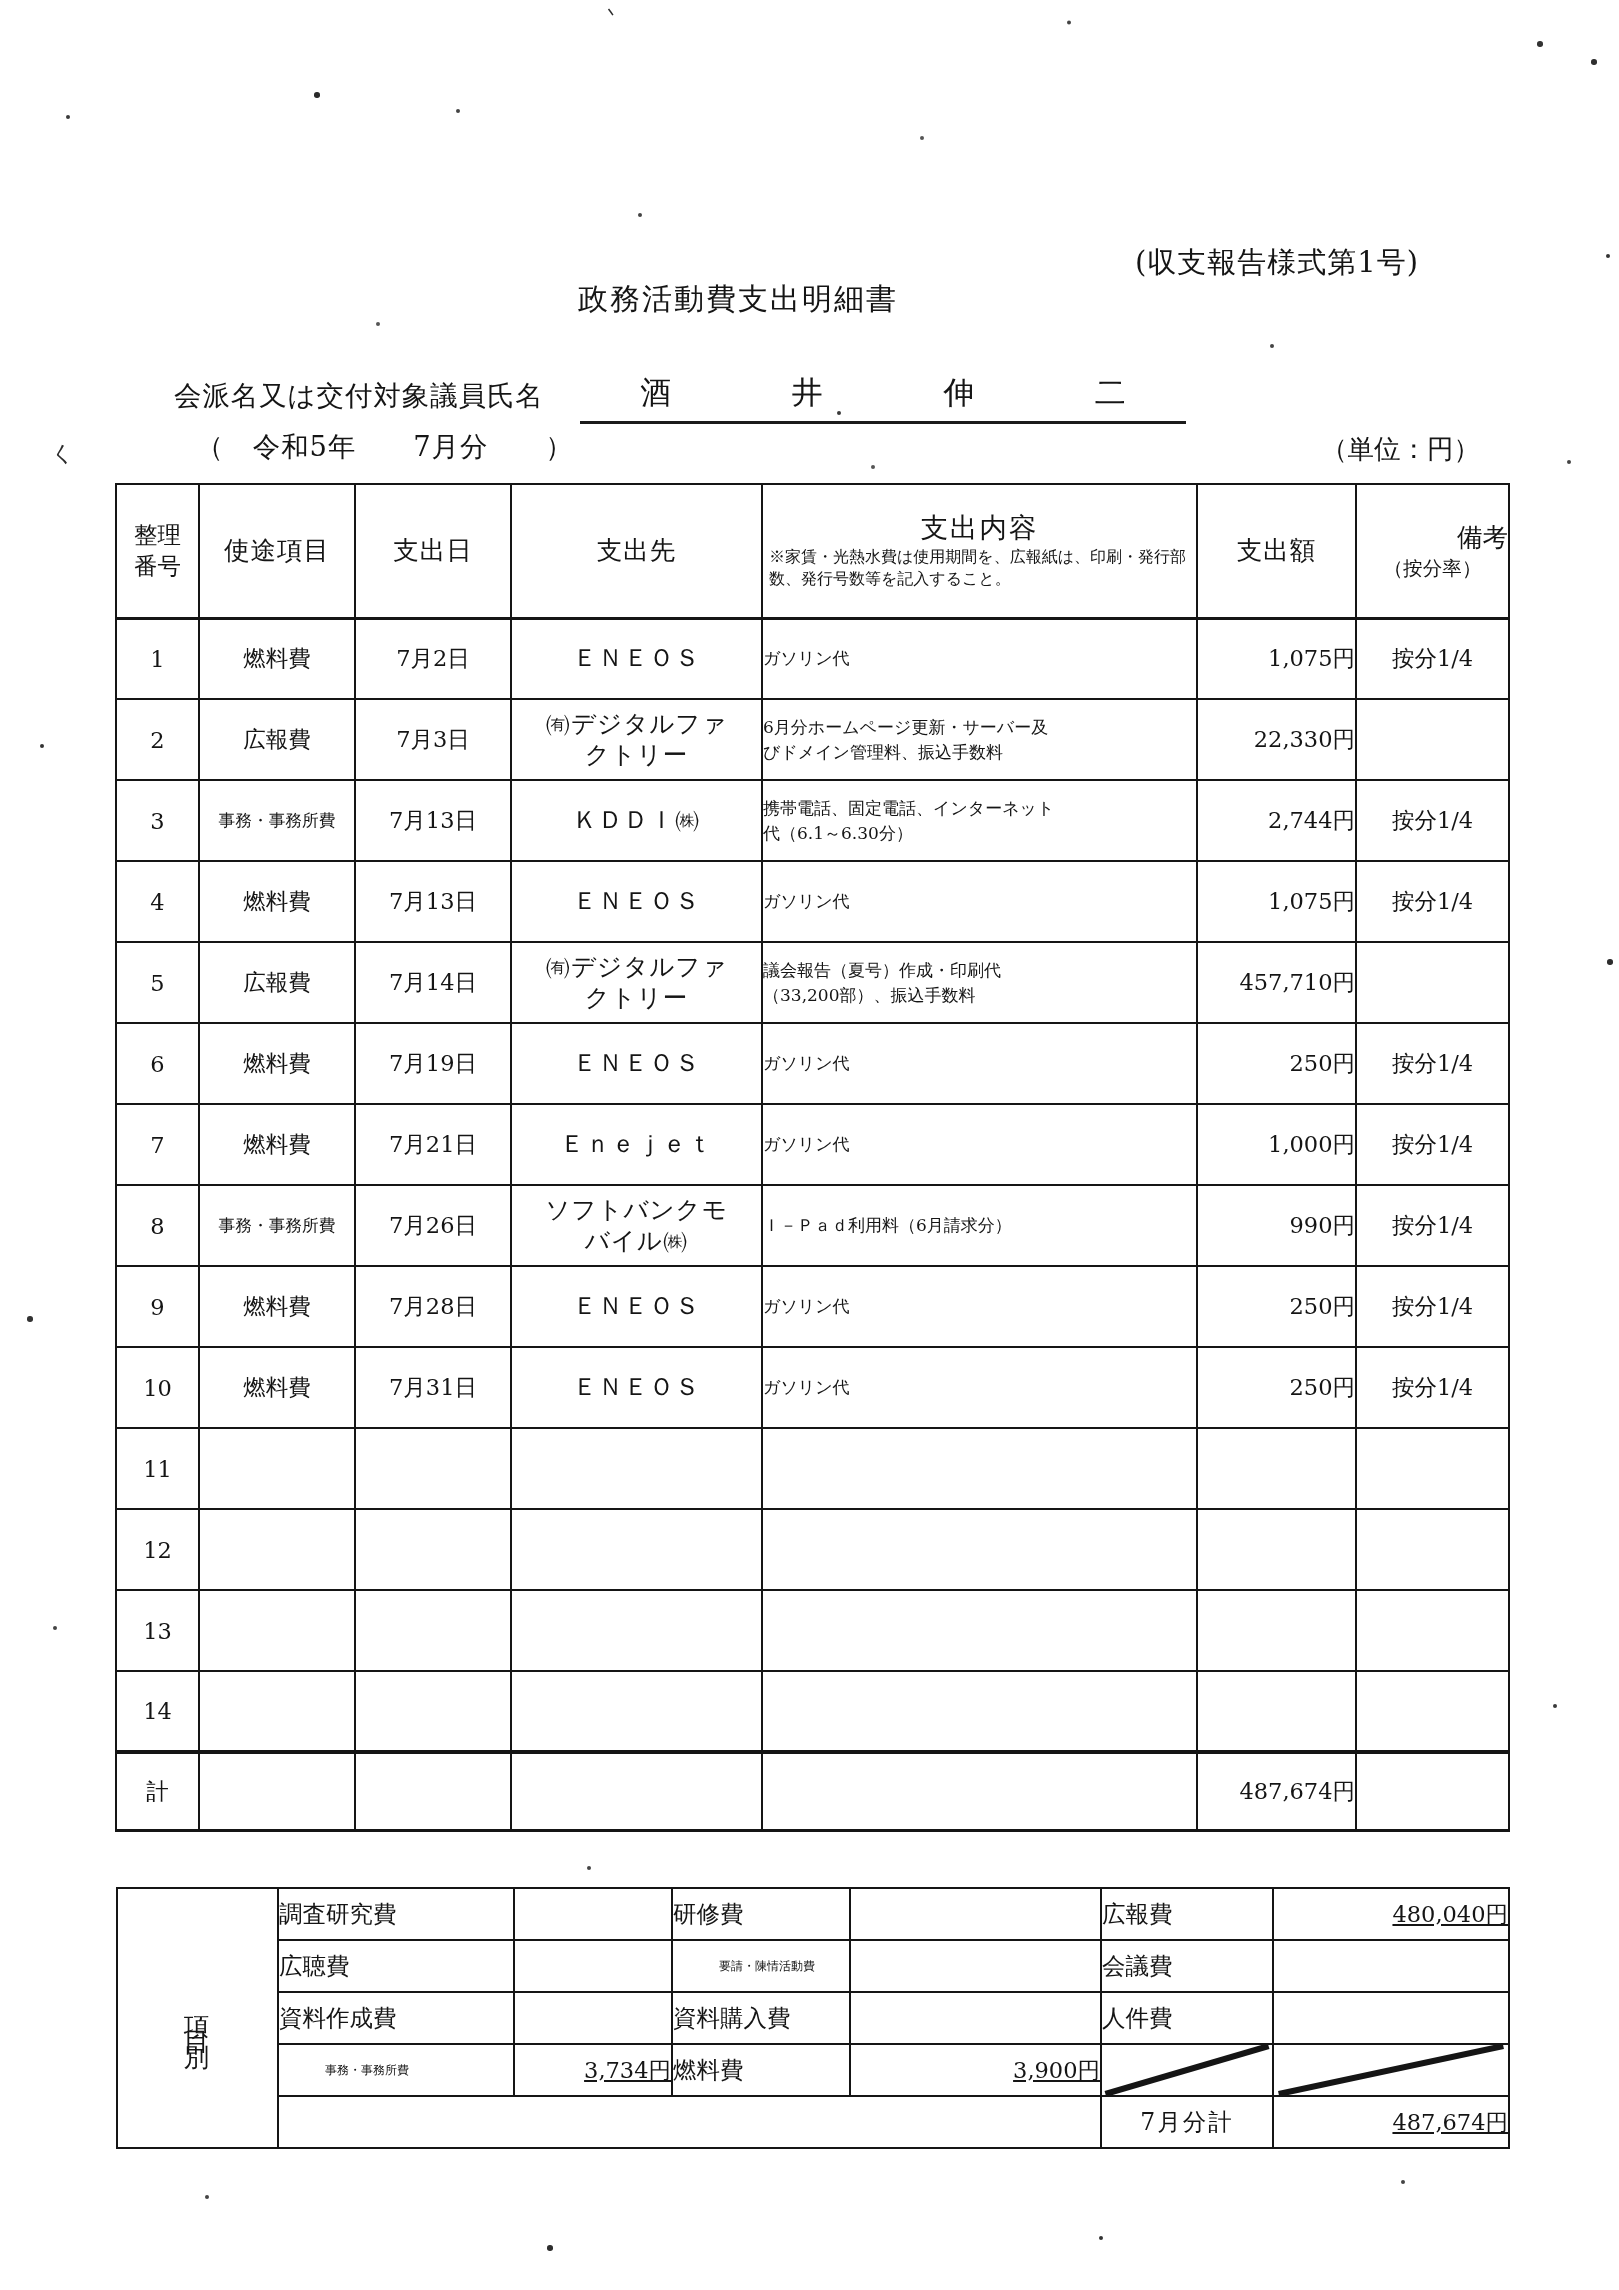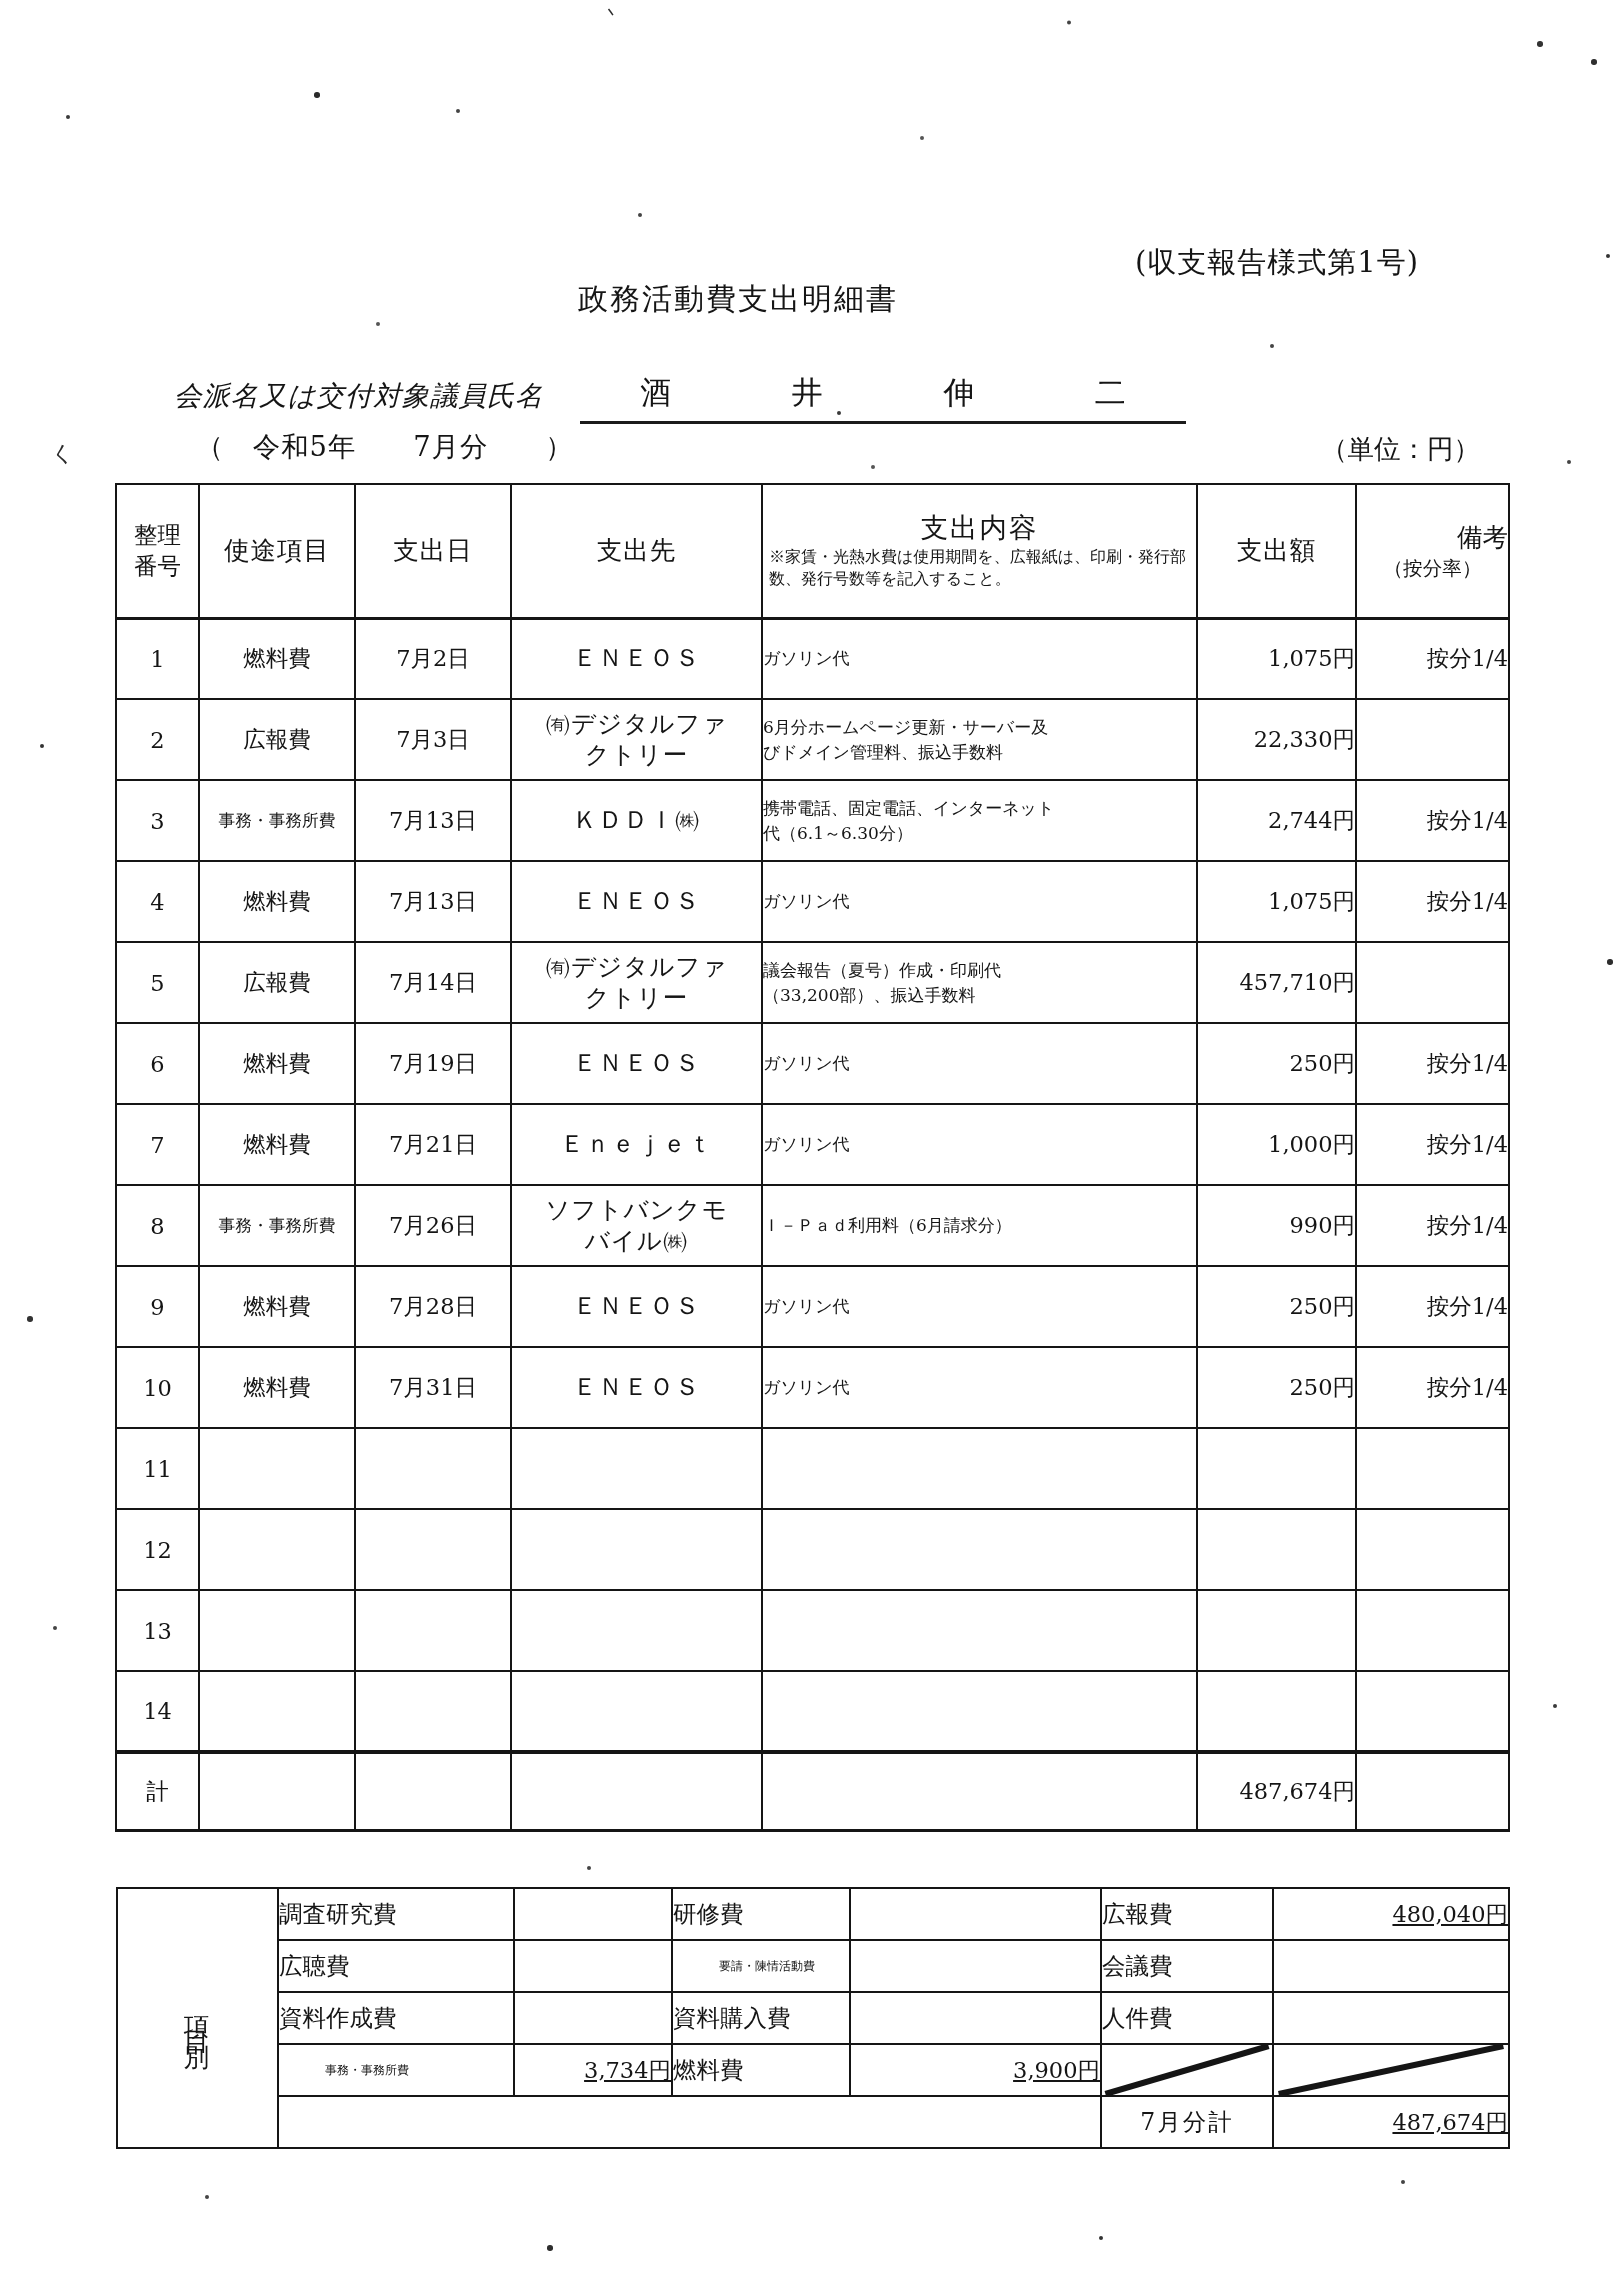--- a/index.html
+++ b/index.html
@@ -7,21 +7,21 @@
     width:1619px;height:2291px;position:relative;
     background:#ffffff;color:#151515;
     font-family:"DejaVu Serif","Liberation Serif",serif;
     overflow:hidden;
   }
   .abs{position:absolute;}
 
   
   .form-code{left:1135px;top:243px;font-size:29px;letter-spacing:1px;}
   .doc-title{left:578px;top:279px;font-size:30px;letter-spacing:2px;font-weight:500;}
-  .member-label{left:174px;top:378px;font-size:27.4px;letter-spacing:1px;font-style:italic;}
+  .member-label{left:174px;top:378px;font-size:27.4px;letter-spacing:1px;}
   .name-box{
     left:580px;top:372px;width:606px;height:49px;
     border-bottom:3.9px solid #1b1b1b;
     display:flex;justify-content:space-around;align-items:flex-start;
     font-size:31px;
   }
   .period-note{left:196px;top:429px;font-size:27.4px;letter-spacing:1px;}
   .unit-note{left:1321px;top:431px;font-size:26.5px;}
 
   
@@ -46,21 +46,21 @@
   .h-remark .r1{font-size:25.5px;text-align:right;}
   .h-remark .r2{font-size:19.6px;}
 
   .col-no{text-align:center;font-size:22.5px;}
   .col-cat{text-align:center;font-size:22.5px;}
   .col-cat.dense{font-size:16.7px;letter-spacing:0;}
   .col-date{text-align:center;font-size:22.5px;}
   .col-payee{text-align:center;font-size:24.5px;padding-left:6.9px;white-space:pre-line;line-height:1.25;letter-spacing:1px;}
   .col-detail{text-align:left;font-size:17px;padding-left:7.8px;white-space:pre-line;line-height:1.45;}
   .col-amount{text-align:right;font-size:22.5px;padding-right:7.8px;}
-  .col-note{text-align:right;font-size:22.5px;padding-left:5.9px;}
+  .col-note{text-align:center;font-size:22.5px;padding-left:5.9px;}
 
   
   .summary{left:116px;top:1887px;width:1392px;border:2.9px solid #151515;}
   .summary td{
     border:2px solid #151515;border-top-width:2.9px;border-bottom-width:2.9px;
     padding:0;vertical-align:middle;overflow:hidden;
   }
   .summary tr{height:52px;}
   .s-side{
     text-align:center;font-size:25.5px;

